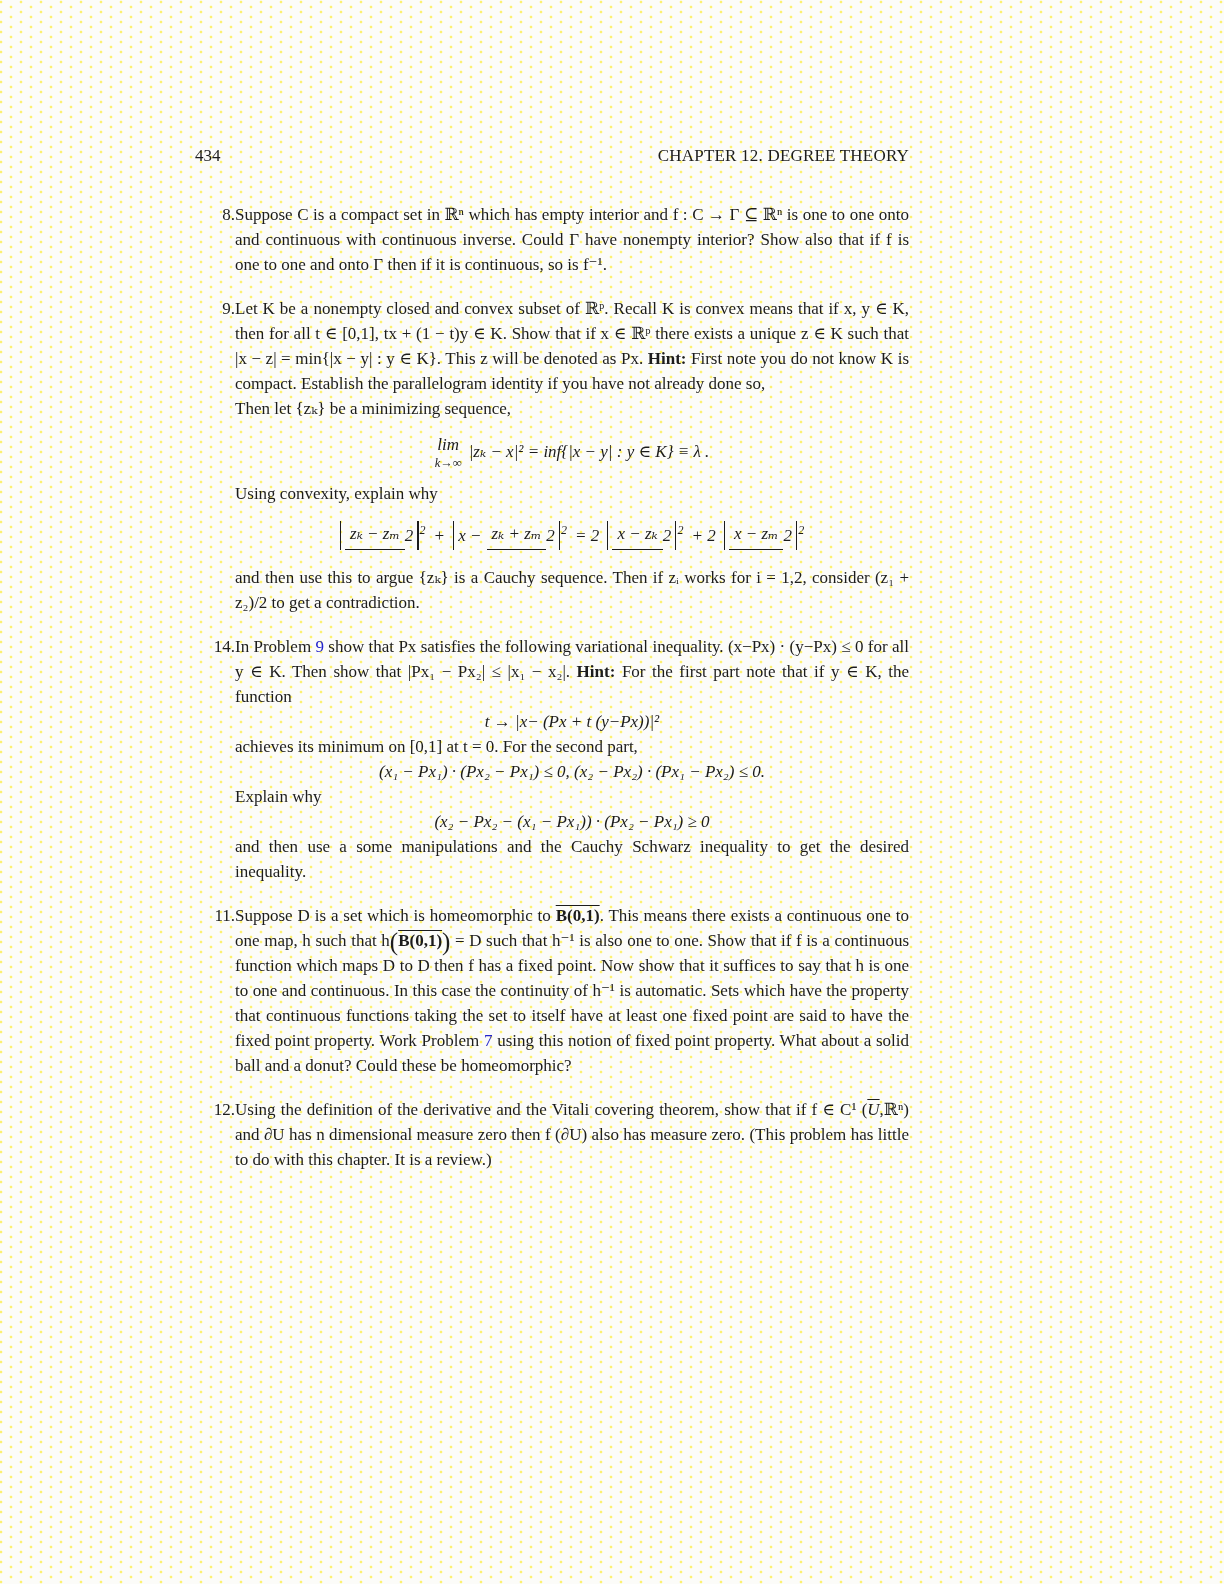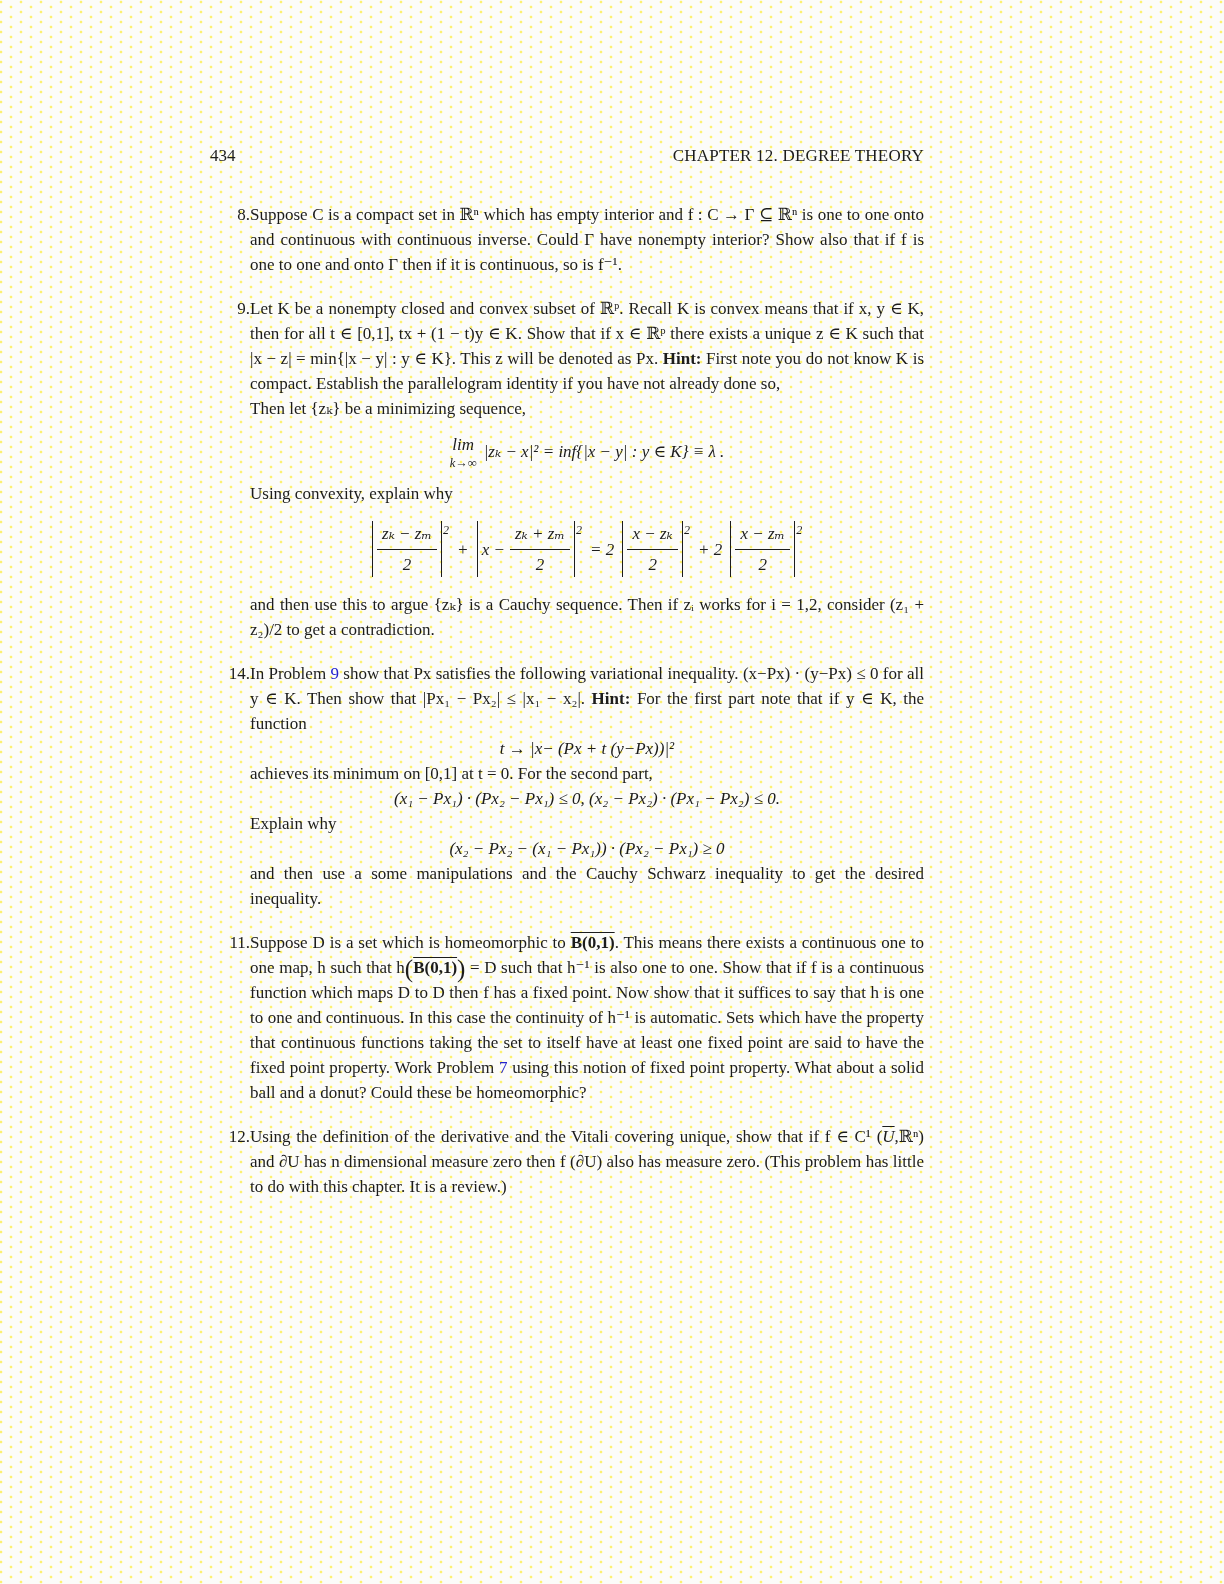--- a/index.html
+++ b/index.html
@@ -7,36 +7,36 @@
     width:1224px;height:1584px;position:relative;overflow:hidden;
     background-color:#fcfcf9;
     background-image:
       radial-gradient(circle,#fdf170 1.1px,rgba(255,255,255,0) 1.7px),
       radial-gradient(circle,#fdf170 1.1px,rgba(255,255,255,0) 1.7px);
     background-size:20px 10px,20px 10px;
     background-position:1px 2px,11px 7px;
     font-family:"Liberation Serif","DejaVu Serif",serif;
     color:#1c1c1c;font-size:17px;
   }
-  .content{position:absolute;left:210px;top:146px;width:714px;}
+  .content{position:absolute;left:195px;top:146px;width:714px;}
   .runhead{display:flex;justify-content:space-between;line-height:20px;margin-bottom:36px;}
   .runhead .right{letter-spacing:.2px;}
   .problem{display:flex;margin-bottom:19px;}
   .pnum{flex:0 0 40px;text-align:right;line-height:25px;}
   .pbody{flex:1;text-align:justify;}
   .pbody p{margin:0;line-height:25px;}
   .disp{text-align:center;margin:11px 0;font-style:italic;line-height:25px;}
   .dflex{display:flex;justify-content:center;align-items:center;}
   .limwrap{display:inline-flex;flex-direction:column;align-items:center;margin-right:7px;}
   .limwrap .limsub{font-size:12.5px;line-height:13px;}
   .eqfrac{margin:15px 0;}
   .absterm{display:inline-flex;align-items:flex-start;}
   .abs{display:inline-flex;align-items:center;}
   .bar{width:1.2px;background:#1c1c1c;align-self:stretch;}
-  .frac{display:inline-flex;flex-direction:column;margin:0 4px;}
+  .frac{display:inline-flex;flex-direction:row;margin:0 4px;}
   .frac .num{padding:0 5px 3px;border-bottom:1.2px solid #1c1c1c;}
   .frac .den{padding-top:2px;}
   .pre{margin:0 1px 0 4px;}
   .s2{font-size:12px;margin:-3px 0 0 1px;font-style:italic;}
   .op{margin:0 8px;}
   a.xref{color:#2323cc;text-decoration:none;cursor:pointer;}
   .hint{font-weight:bold;}
   .olb{text-decoration:overline;font-weight:bold;}
   .olU{text-decoration:overline;font-style:italic;}
   .bigp{font-size:25px;vertical-align:-4px;line-height:0;}
@@ -141,17 +141,17 @@
   <div class="problem">
     <div class="pnum">11.</div>
     <div class="pbody">
       <p><span>Suppose D is a set which is homeomorphic to </span><span class="olb">B(0,1)</span><span>. This means there exists a continuous one to one map, h such that h</span><span class="bigp">(</span><span class="olb">B(0,1)</span><span class="bigp">)</span><span> = D such that h⁻¹ is also one to one. Show that if f is a continuous function which maps D to D then f has a fixed point. Now show that it suffices to say that h is one to one and continuous. In this case the continuity of h⁻¹ is automatic. Sets which have the property that continuous functions taking the set to itself have at least one fixed point are said to have the fixed point property. Work Problem </span><a class="xref">7</a><span> using this notion of fixed point property. What about a solid ball and a donut? Could these be homeomorphic?</span></p>
     </div>
   </div>
 
   <div class="problem">
     <div class="pnum">12.</div>
     <div class="pbody">
-      <p><span>Using the definition of the derivative and the Vitali covering unique, show that if f ∈ C¹ (</span><span class="olU">U</span><span>,ℝⁿ) and ∂U has n dimensional measure zero then f (∂U) also has measure zero. (This problem has little to do with this chapter. It is a review.)</span></p>
+      <p><span>Using the definition of the derivative and the Vitali covering theorem, show that if f ∈ C¹ (</span><span class="olU">U</span><span>,ℝⁿ) and ∂U has n dimensional measure zero then f (∂U) also has measure zero. (This problem has little to do with this chapter. It is a review.)</span></p>
     </div>
   </div>
 
 </div>
 
 </body></html>

